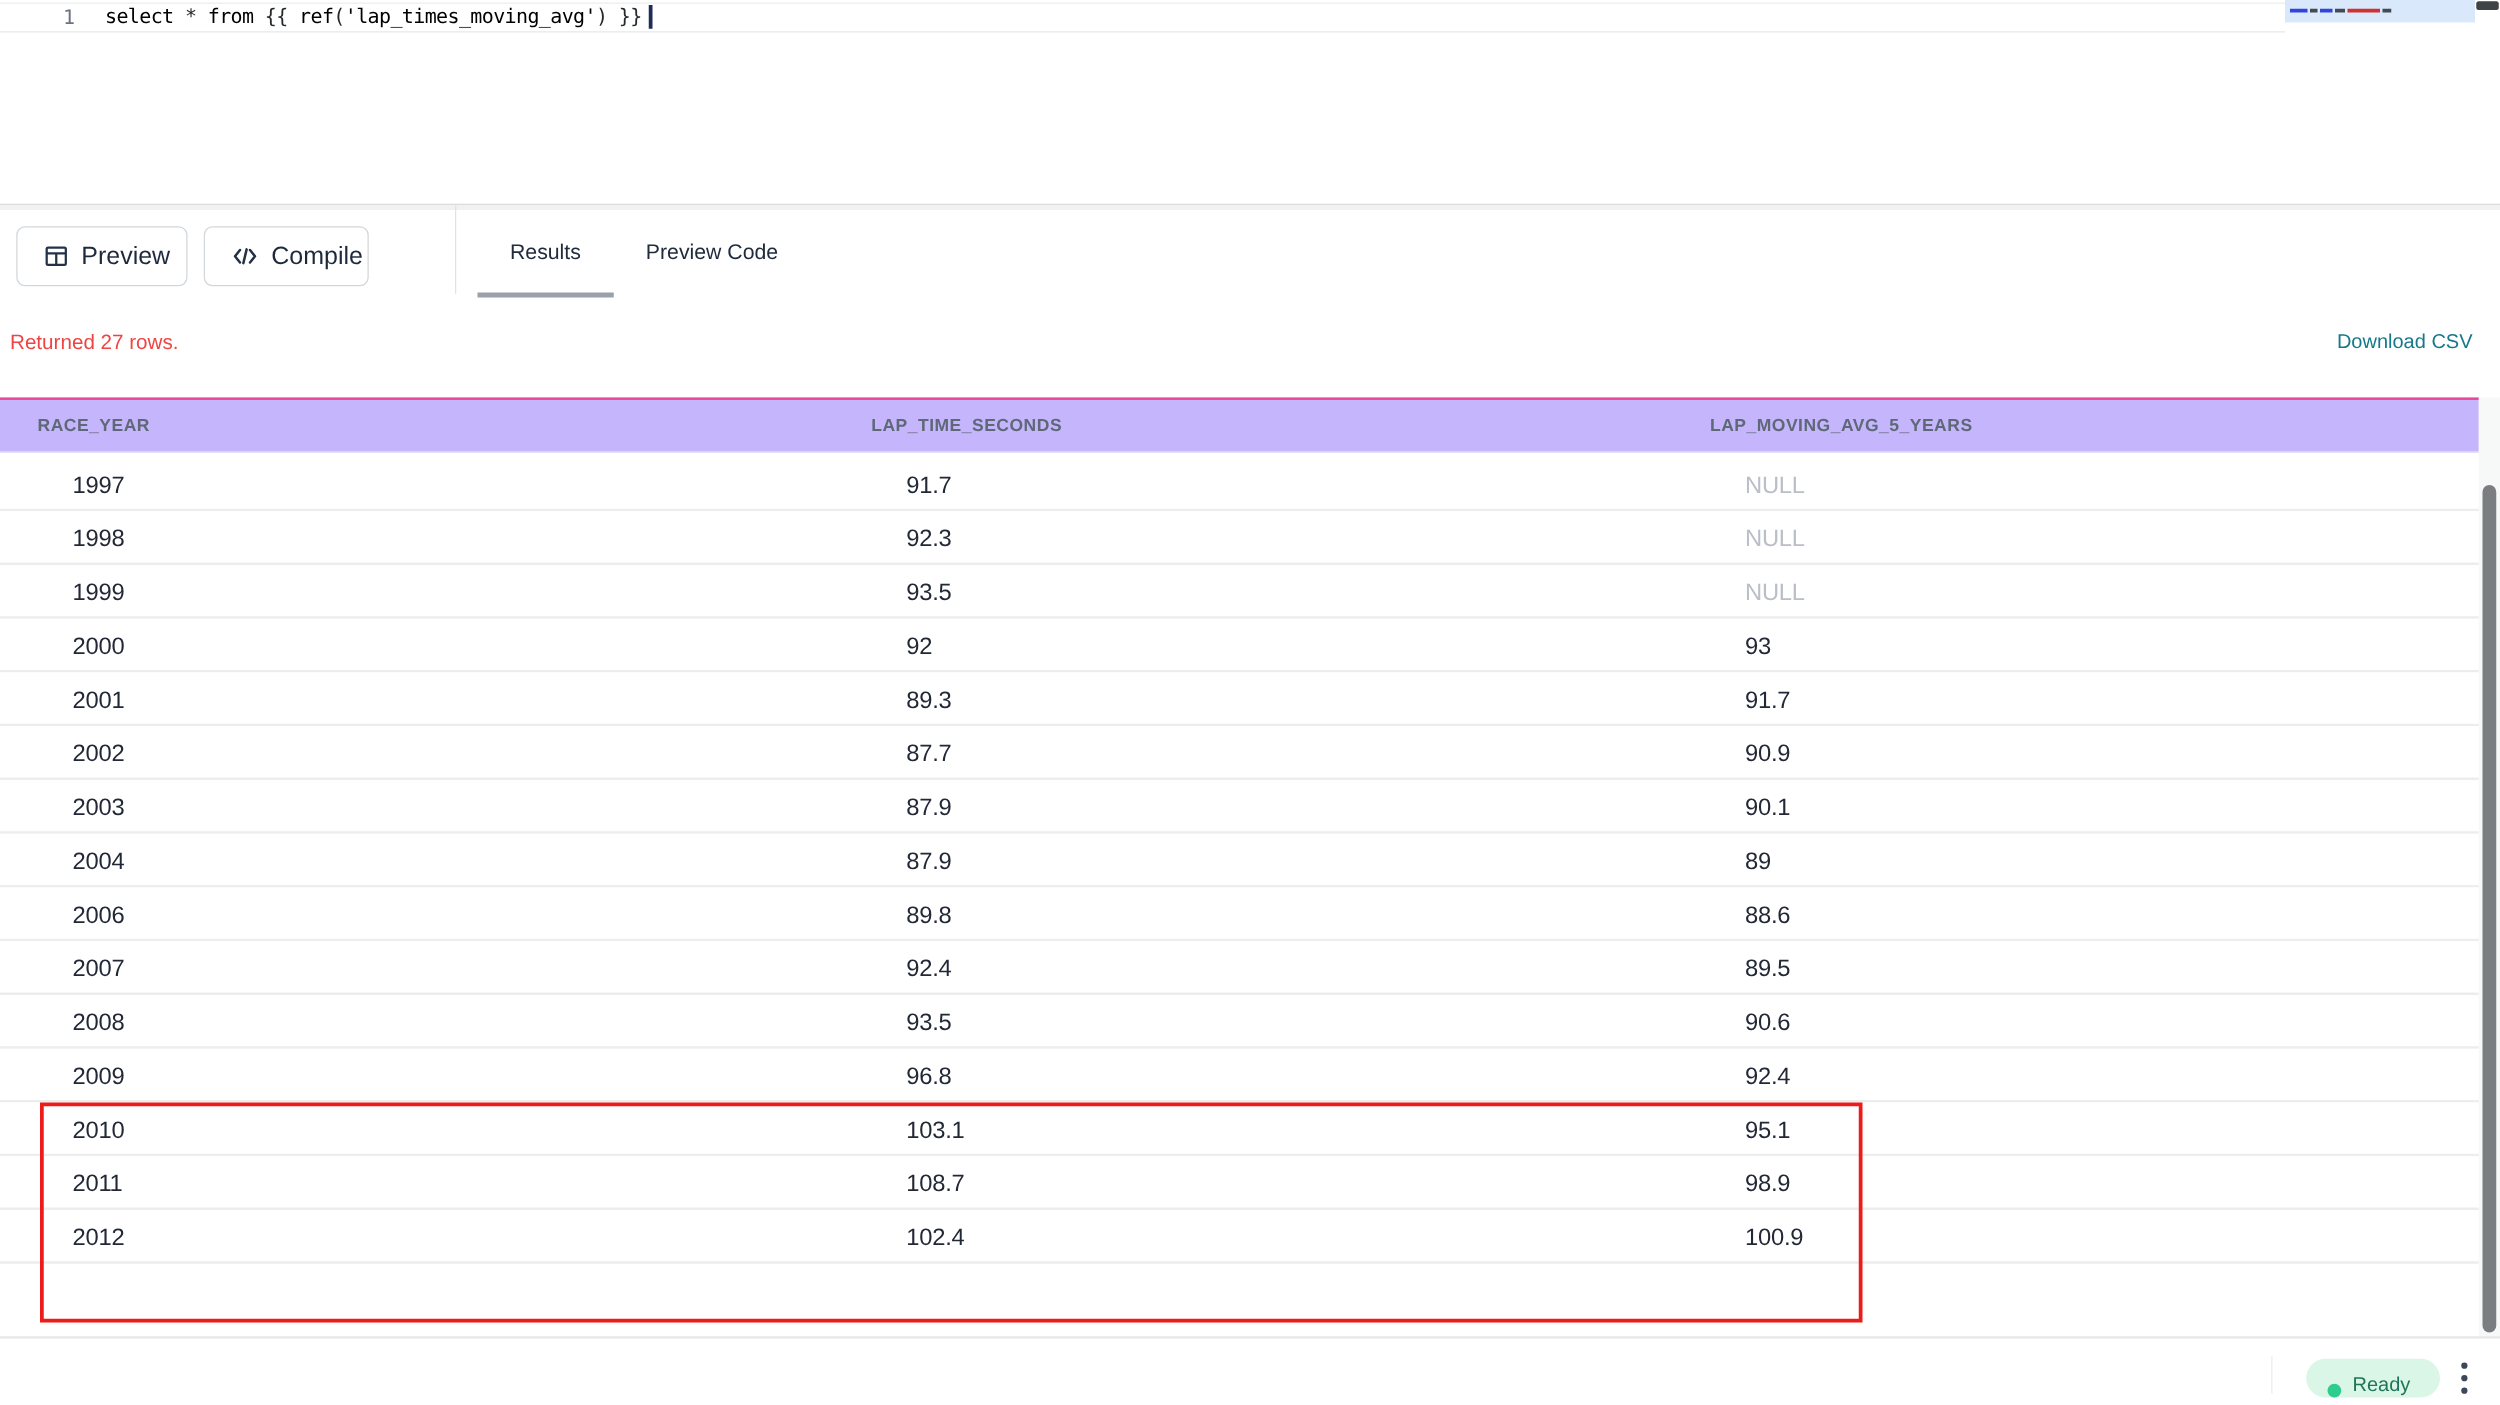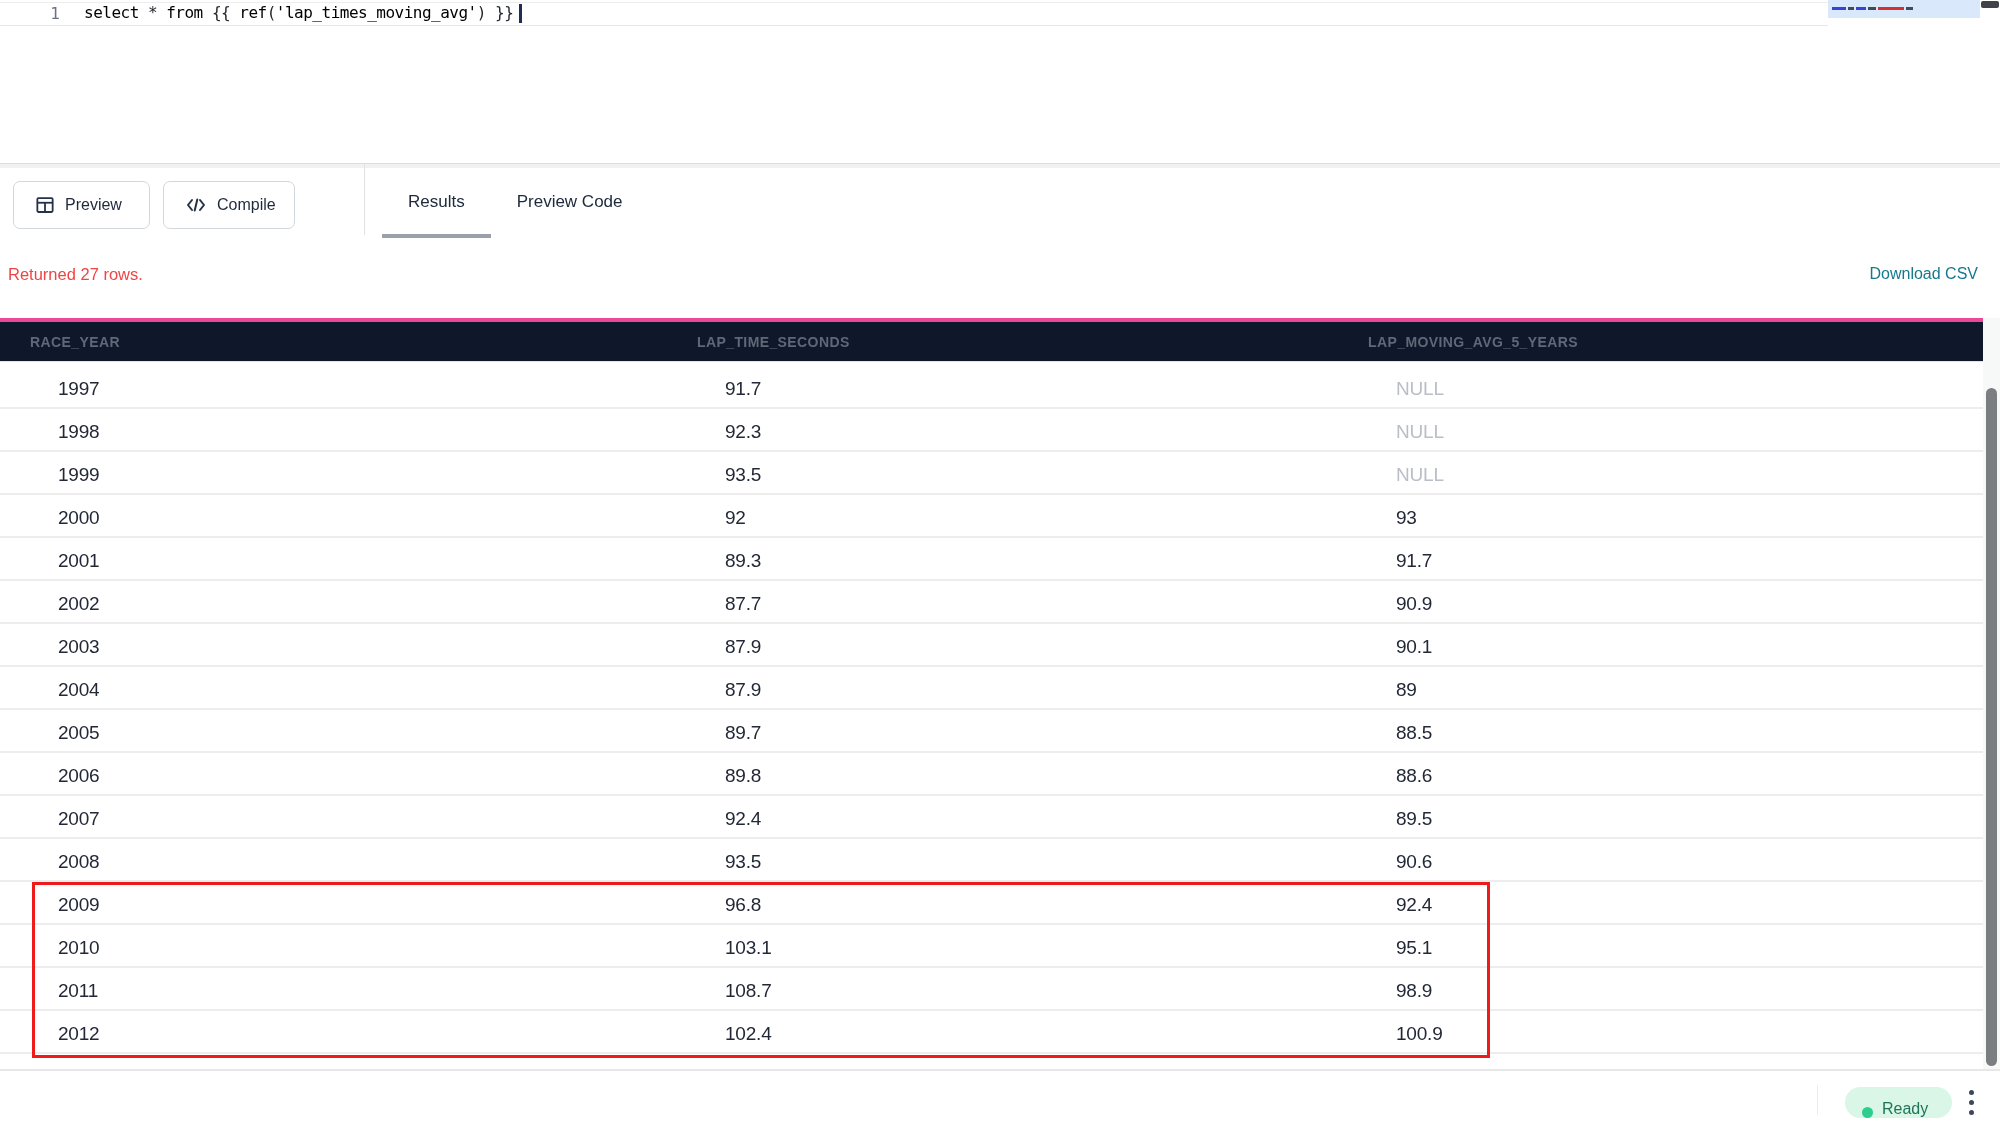--- a/index.html
+++ b/index.html
@@ -26,38 +26,38 @@
   .mm-blue { background:#3344dd; } .mm-dark { background:#444a55; } .mm-red { background:#d23131; }
   .editor-hscroll { position:absolute; left:1981px; top:1px; width:18px; height:7px; background:#3f4347; border-radius:2px; }
 
   .editor-divider { position:absolute; left:0; top:163px; width:2000px; height:5px;
                     background:#f1f1f2; border-top:1px solid #dcdcdc; }
 
   
   .toolbar { position:absolute; left:0; top:168px; width:2000px; height:67px; background:#fff; }
   .btn { position:absolute; top:13px; height:48px; background:#fff; border:1px solid #d2d7dc;
          border-radius:7px; display:flex; align-items:center; gap:11px; padding:0 22px;
-         font-size:16px; color:#1e2a3b; cursor:pointer; }
+         font-size:20px; color:#1e2a3b; cursor:pointer; }
   .btn svg { display:block; }
   #btn-preview { left:13px; width:137px; }
   #btn-compile { left:163px; width:132px; }
   .toolbar-vdivider { position:absolute; left:364px; top:-5px; width:1px; height:72px; background:#e2e2e2; }
 
   .tabs { position:absolute; left:382px; top:0; height:67px; display:flex; }
   .tab { position:relative; height:67px; display:flex; align-items:center; padding:0 26px;
          font-size:17px; color:#202c3d; cursor:pointer; }
   .tab.active::after { content:""; position:absolute; left:0; right:0; bottom:-3px; height:4px; background:#9aa1aa; }
 
   
   .meta-summary { position:absolute; left:8px; top:265px; font-size:16.5px; color:#ef4444; }
   .download-csv { position:absolute; right:22px; top:265px; font-size:16px; color:#15798b; cursor:pointer; }
 
   
-  .thead { position:absolute; left:0; top:318px; width:1983px; height:44px; background:#0f172a;
-           border-top:4px solid #ec4899; border-bottom:1px solid #e3e3e4; }
+  .thead { position:absolute; left:0; top:318px; width:1983px; height:44px; background:#c4b5fd;
+           border-top:2px solid #ec4899; border-bottom:1px solid #e3e3e4; }
   .th { position:absolute; top:12px; font-size:14px; font-weight:bold; color:#5f6877; letter-spacing:0.4px; }
   .tbody { position:absolute; left:0; top:366px; width:1983px; }
   .trow { position:relative; width:1983px; height:43px; border-bottom:2px solid #ededee; background:#fff; }
   .cell { position:absolute; top:12px; font-size:19px; color:#222836; letter-spacing:-0.2px;margin-left:28px; }
   .cell.null { color:#b9bec7; }
   .col1 { left:30px; } .col2 { left:697px; } .col3 { left:1368px; }
 
   .highlight-box { position:absolute; left:32px; top:882px; width:1458px; height:176px;
                    border:3px solid #ee1b1b; pointer-events:none; }
 
@@ -177,25 +177,20 @@
     <div class="cell col2">87.9</div>
     <div class="cell col3">90.1</div>
   </div>
 
   <div class="trow">
     <div class="cell col1">2004</div>
     <div class="cell col2">87.9</div>
     <div class="cell col3">89</div>
   </div>
 
-  <div class="trow">
-    <div class="cell col1">2005</div>
-    <div class="cell col2">89.7</div>
-    <div class="cell col3">88.5</div>
-  </div>
 
   <div class="trow">
     <div class="cell col1">2006</div>
     <div class="cell col2">89.8</div>
     <div class="cell col3">88.6</div>
   </div>
 
   <div class="trow">
     <div class="cell col1">2007</div>
     <div class="cell col2">92.4</div>

